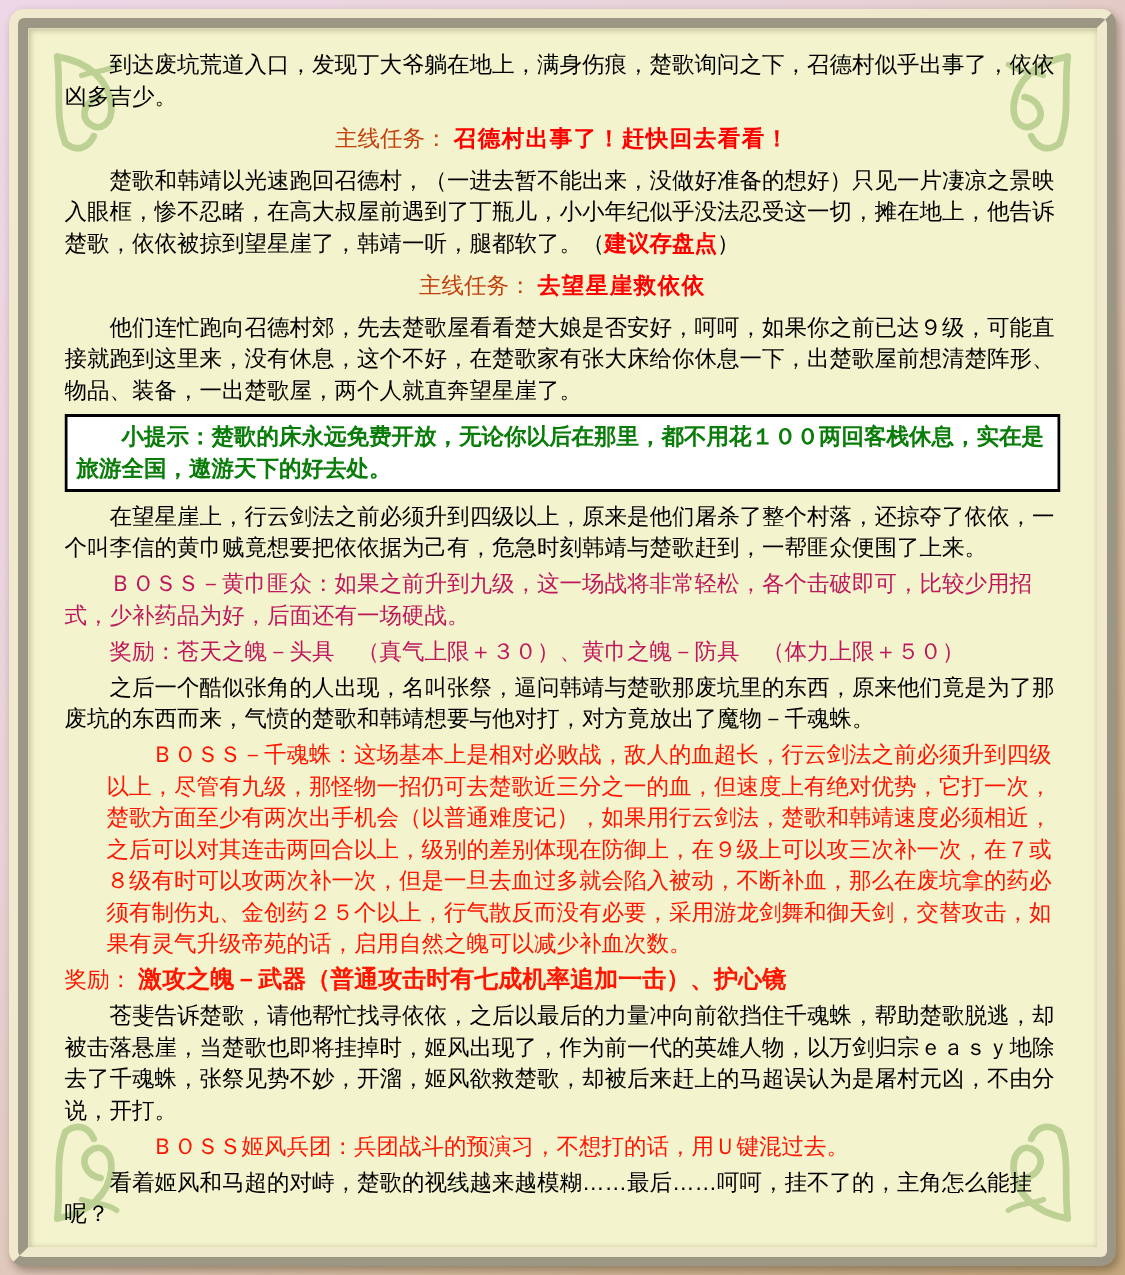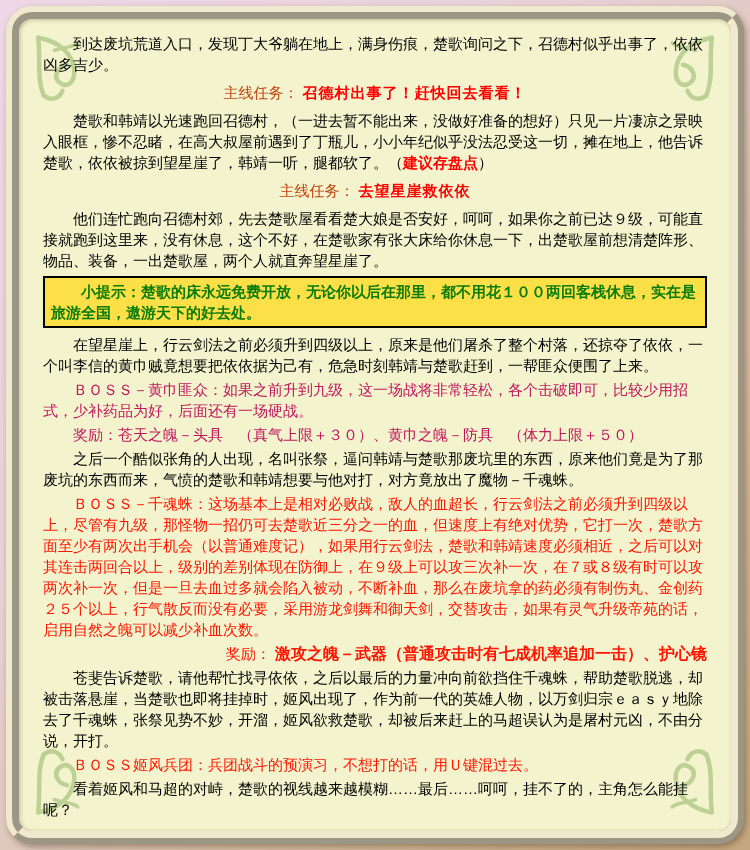--- a/index.html
+++ b/index.html
@@ -4,49 +4,49 @@
 <style>
   html,body{margin:0;padding:0;}
   body{
     width:750px;height:850px;position:relative;overflow:hidden;
     font-family:"Liberation Sans","DejaVu Sans",sans-serif;
     background:linear-gradient(135deg,#eed7e7 0%,#e8d2d8 35%,#d8bfa4 70%,#c5a87e 100%);
   }
   .frame{
     position:absolute;top:6px;left:6px;right:6px;bottom:6px;
     border:13px ridge #f0e9cd;
-    border-radius:26px;
+    border-radius:10px;
     background:#f3f3cd;
     box-shadow:inset 1px 1px 4px rgba(90,80,40,.35), 2px 3px 6px rgba(80,60,30,.45);
   }
   .content{
     position:absolute;top:14px;left:24px;right:24px;bottom:12px;
     overflow:hidden;
     font-size:15px;line-height:21px;color:#000;
   }
   .flourish{position:absolute;width:72px;height:84px;pointer-events:none;}
   .flourish svg{width:100%;height:100%;}
   .fl-tl{top:10px;left:12px;}
   .fl-tr{top:10px;right:12px;transform:scaleX(-1);}
   .fl-bl{bottom:10px;left:12px;transform:scaleY(-1);}
   .fl-br{bottom:10px;right:12px;transform:scale(-1,-1);}
   p{margin:0 0 3px 0;}
   .para{text-indent:2em;}
   .task-heading{text-align:center;margin:7px 0 7px 0;}
   .task-label{color:#c2410c;font-size:15px;}
   .task-title{color:#ff0000;font-weight:bold;font-size:15px;letter-spacing:1px;}
   .blue{color:#be185d;}
-  .redtext{color:#ff1500;}
+  .redtext{color:#ff1500;margin-left:28px;}
   .save-tip{color:#ff0000;font-weight:bold;}
   .tipbox{
-    border:2px solid #000;background:#fde047;
+    border:2px solid #000;background:#ffffff;
     margin:5px 0 6px 0;padding:3px 6px;
   }
   .tipbox p{color:#0a7c0a;font-weight:bold;text-indent:2em;margin:0;}
-  .reward-heading{text-align:right;margin:2px 0 3px 0;}
+  .reward-heading{text-align:left;margin:2px 0 3px 0;}
   .reward-label{color:#ff1500;}
   .reward-title{color:#ff1500;font-weight:bold;font-size:16px;}
 </style>
 </head>
 <body>
 
 <div class="frame">
 
   <div class="flourish fl-tl">
     <svg viewBox="0 0 80 90" fill="none" stroke="#bdd194" stroke-width="5" stroke-linecap="round">

